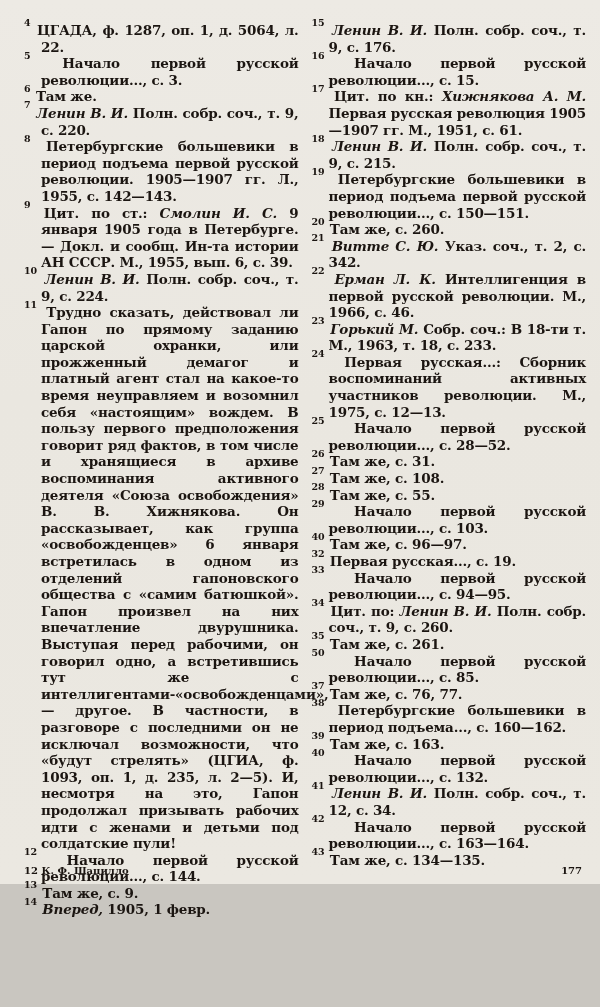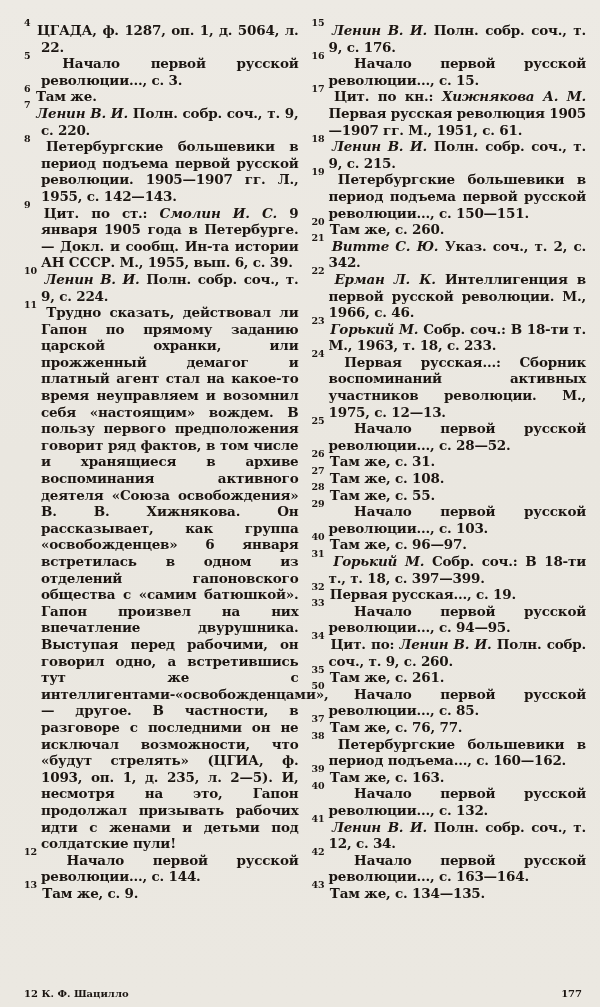--- a/index.html
+++ b/index.html
@@ -2,21 +2,21 @@
 <html lang="ru"><head>
 <meta charset="utf-8">
 <style>
   html,body{margin:0;padding:0;}
   body{
     width:600px;height:1007px;
     background:#c9c6c0;
     font-family:"DejaVu Serif",serif;
   }
   .page{
-    width:600px;height:1007px;
+    width:600px;height:884px;
     box-sizing:border-box;
     background:linear-gradient(180deg,#edeae4 0%,#eae7e0 45%,#ebe8e1 100%);
     padding:22px 14px 27px 24px;
     position:relative;
     color:#1b1511;
     font-weight:bold;
   }
   .columns{
     display:flex;
     gap:13px;
@@ -59,39 +59,39 @@
         <p class="note"><sup class="num">4</sup> <span></span><i class="auth"></i><span>ЦГАДА, ф. 1287, оп. 1, д. 5064, л. 22.</span></p>
         <p class="note"><sup class="num">5</sup> <span></span><i class="auth"></i><span>Начало первой русской революции..., с. 3.</span></p>
         <p class="note"><sup class="num">6</sup> <span></span><i class="auth"></i><span>Там же.</span></p>
         <p class="note"><sup class="num">7</sup> <span></span><i class="auth">Ленин В. И. </i><span>Полн. собр. соч., т. 9, с. 220.</span></p>
         <p class="note"><sup class="num">8</sup> <span></span><i class="auth"></i><span>Петербургские большевики в период подъема первой русской революции. 1905—1907 гг. Л., 1955, с. 142—143.</span></p>
         <p class="note"><sup class="num">9</sup> <span>Цит. по ст.: </span><i class="auth">Смолин И. С. </i><span>9 января 1905 года в Петербурге.— Докл. и сообщ. Ин-та истории АН СССР. М., 1955, вып. 6, с. 39.</span></p>
         <p class="note"><sup class="num">10</sup> <span></span><i class="auth">Ленин В. И. </i><span>Полн. собр. соч., т. 9, с. 224.</span></p>
         <p class="note"><sup class="num">11</sup> <span></span><i class="auth"></i><span>Трудно сказать, действовал ли Гапон по прямому заданию царской охранки, или прожженный демагог и платный агент стал на какое-то время неуправляем и возомнил себя «настоящим» вождем. В пользу первого предположения говорит ряд фактов, в том числе и хранящиеся в архиве воспоминания активного деятеля «Союза освобождения» В. В. Хижнякова. Он рассказывает, как группа «освобожденцев» 6 января встретилась в одном из отделений гапоновского общества с «самим батюшкой». Гапон произвел на них впечатление двурушника. Выступая перед рабочими, он говорил одно, а встретившись тут же с интеллигентами-«освобожденцами»,— другое. В частности, в разговоре с последними он не исключал возможности, что «будут стрелять» (ЦГИА, ф. 1093, оп. 1, д. 235, л. 2—5). И, несмотря на это, Гапон продолжал призывать рабочих идти с женами и детьми под солдатские пули!</span></p>
         <p class="note"><sup class="num">12</sup> <span></span><i class="auth"></i><span>Начало первой русской революции..., с. 144.</span></p>
         <p class="note"><sup class="num">13</sup> <span></span><i class="auth"></i><span>Там же, с. 9.</span></p>
+        <p class="note"><sup class="num">14</sup> <span></span><i class="auth">Вперед, </i><span>1905, 1 февр.</span></p>
       </div>
     <div class="col">
         <p class="note"><sup class="num">15</sup> <span></span><i class="auth">Ленин В. И. </i><span>Полн. собр. соч., т. 9, с. 176.</span></p>
         <p class="note"><sup class="num">16</sup> <span></span><i class="auth"></i><span>Начало первой русской революции..., с. 15.</span></p>
         <p class="note"><sup class="num">17</sup> <span>Цит. по кн.: </span><i class="auth">Хижнякова А. М. </i><span>Первая русская революция 1905—1907 гг. М., 1951, с. 61.</span></p>
         <p class="note"><sup class="num">18</sup> <span></span><i class="auth">Ленин В. И. </i><span>Полн. собр. соч., т. 9, с. 215.</span></p>
         <p class="note"><sup class="num">19</sup> <span></span><i class="auth"></i><span>Петербургские большевики в период подъема первой русской революции..., с. 150—151.</span></p>
         <p class="note"><sup class="num">20</sup> <span></span><i class="auth"></i><span>Там же, с. 260.</span></p>
         <p class="note"><sup class="num">21</sup> <span></span><i class="auth">Витте С. Ю. </i><span>Указ. соч., т. 2, с. 342.</span></p>
         <p class="note"><sup class="num">22</sup> <span></span><i class="auth">Ерман Л. К. </i><span>Интеллигенция в первой русской революции. М., 1966, с. 46.</span></p>
         <p class="note"><sup class="num">23</sup> <span></span><i class="auth">Горький М. </i><span>Собр. соч.: В 18-ти т. М., 1963, т. 18, с. 233.</span></p>
         <p class="note"><sup class="num">24</sup> <span></span><i class="auth"></i><span>Первая русская...: Сборник воспоминаний активных участников революции. М., 1975, с. 12—13.</span></p>
         <p class="note"><sup class="num">25</sup> <span></span><i class="auth"></i><span>Начало первой русской революции..., с. 28—52.</span></p>
         <p class="note"><sup class="num">26</sup> <span></span><i class="auth"></i><span>Там же, с. 31.</span></p>
         <p class="note"><sup class="num">27</sup> <span></span><i class="auth"></i><span>Там же, с. 108.</span></p>
         <p class="note"><sup class="num">28</sup> <span></span><i class="auth"></i><span>Там же, с. 55.</span></p>
         <p class="note"><sup class="num">29</sup> <span></span><i class="auth"></i><span>Начало первой русской революции..., с. 103.</span></p>
         <p class="note"><sup class="num">40</sup> <span></span><i class="auth"></i><span>Там же, с. 96—97.</span></p>
-        <p class="note"><sup class="num">31</sup> <span></span><i class="auth">Горький М. </i><span>Собр. соч.: В 18-ти т., т. 18, с. 397—399.</span></p>
         <p class="note"><sup class="num">32</sup> <span></span><i class="auth"></i><span>Первая русская..., с. 19.</span></p>
         <p class="note"><sup class="num">33</sup> <span></span><i class="auth"></i><span>Начало первой русской революции..., с. 94—95.</span></p>
         <p class="note"><sup class="num">34</sup> <span>Цит. по: </span><i class="auth">Ленин В. И. </i><span>Полн. собр. соч., т. 9, с. 260.</span></p>
         <p class="note"><sup class="num">35</sup> <span></span><i class="auth"></i><span>Там же, с. 261.</span></p>
         <p class="note"><sup class="num">50</sup> <span></span><i class="auth"></i><span>Начало первой русской революции..., с. 85.</span></p>
         <p class="note"><sup class="num">37</sup> <span></span><i class="auth"></i><span>Там же, с. 76, 77.</span></p>
         <p class="note"><sup class="num">38</sup> <span></span><i class="auth"></i><span>Петербургские большевики в период подъема..., с. 160—162.</span></p>
         <p class="note"><sup class="num">39</sup> <span></span><i class="auth"></i><span>Там же, с. 163.</span></p>
         <p class="note"><sup class="num">40</sup> <span></span><i class="auth"></i><span>Начало первой русской революции..., с. 132.</span></p>
         <p class="note"><sup class="num">41</sup> <span></span><i class="auth">Ленин В. И. </i><span>Полн. собр. соч., т. 12, с. 34.</span></p>

